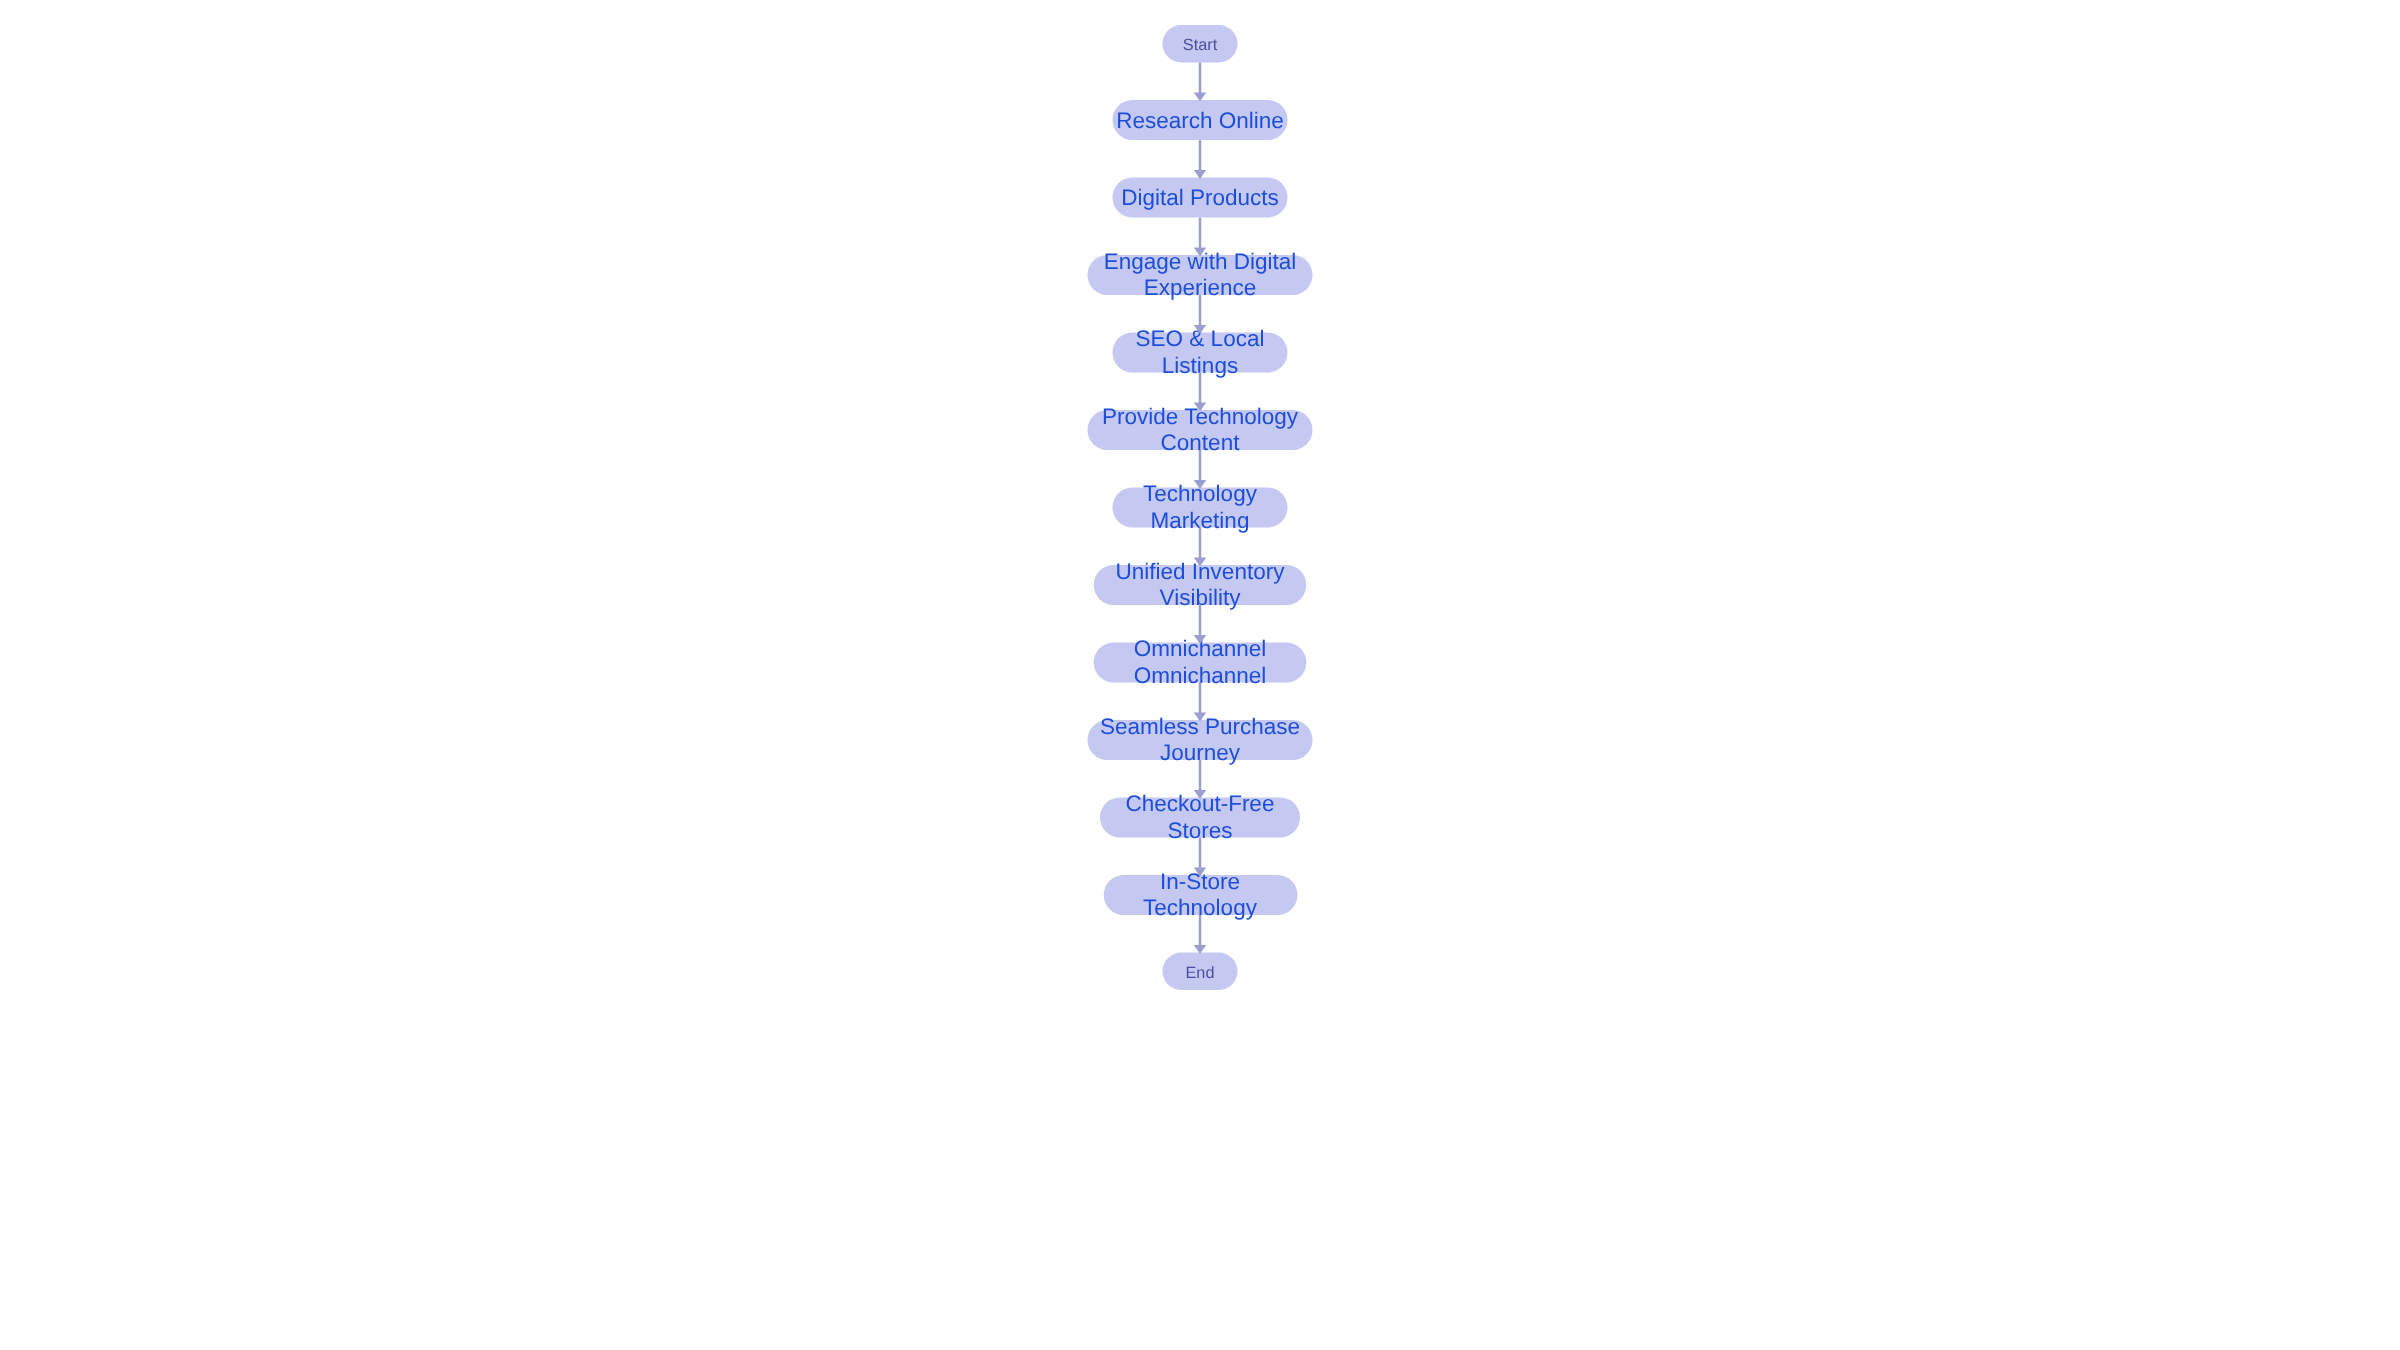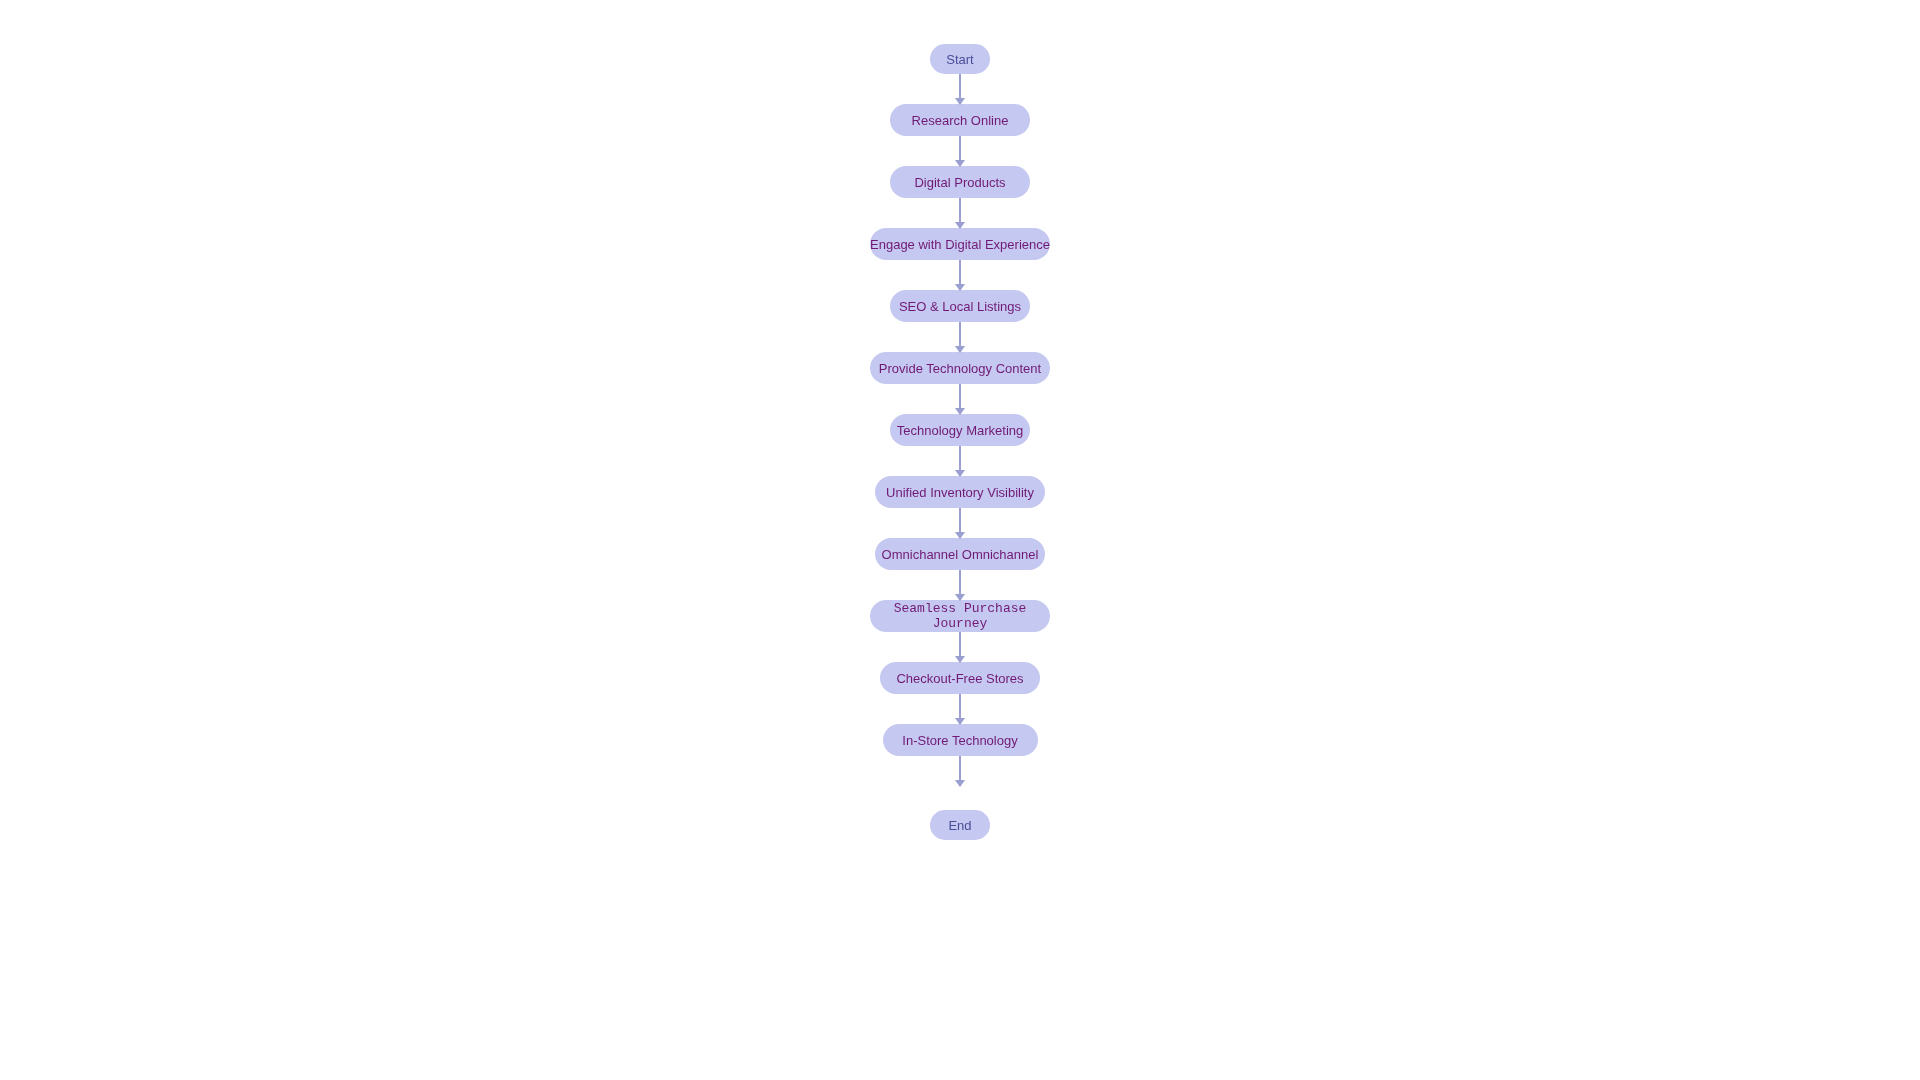--- a/index.html
+++ b/index.html
@@ -23,37 +23,36 @@
       padding: 20px 0;
       width: 100%;
     }
 
     .node {
       display: flex;
       align-items: center;
       justify-content: center;
       border-radius: 20px;
       background-color: #c5c8f0;
-      color: #701a75;
-      font-size: 13px;
+      color: #1d4ed8;
+      font-size: 18px;
       font-weight: 400;
       text-align: center;
       cursor: pointer;
       user-select: none;
     }
 
     .node-start,
     .node-end {
       width: 60px;
       height: 30px;
       border-radius: 15px;
       background-color: #c5c8f0;
       color: #4a4e9a;
       font-size: 13px;
-      margin-top: 24px;
     }
 
     .node-regular {
       width: 140px;
       height: 32px;
       border-radius: 16px;
     }
 
     .connector {
       width: 2px;
@@ -109,21 +108,21 @@
   <div class="connector"></div>
 
   <div class="node node-regular" style="width:170px;">Unified Inventory Visibility</div>
 
   <div class="connector"></div>
 
   <div class="node node-regular" style="width:170px;">Omnichannel Omnichannel</div>
 
   <div class="connector"></div>
 
-  <div class="node node-regular" style="width:180px;font-family:Liberation Mono, monospace;">Seamless Purchase Journey</div>
+  <div class="node node-regular" style="width:180px;">Seamless Purchase Journey</div>
 
   <div class="connector"></div>
 
   <div class="node node-regular" style="width:160px;">Checkout-Free Stores</div>
 
   <div class="connector"></div>
 
   <div class="node node-regular" style="width:155px;">In-Store Technology</div>
 
   <div class="connector"></div>

